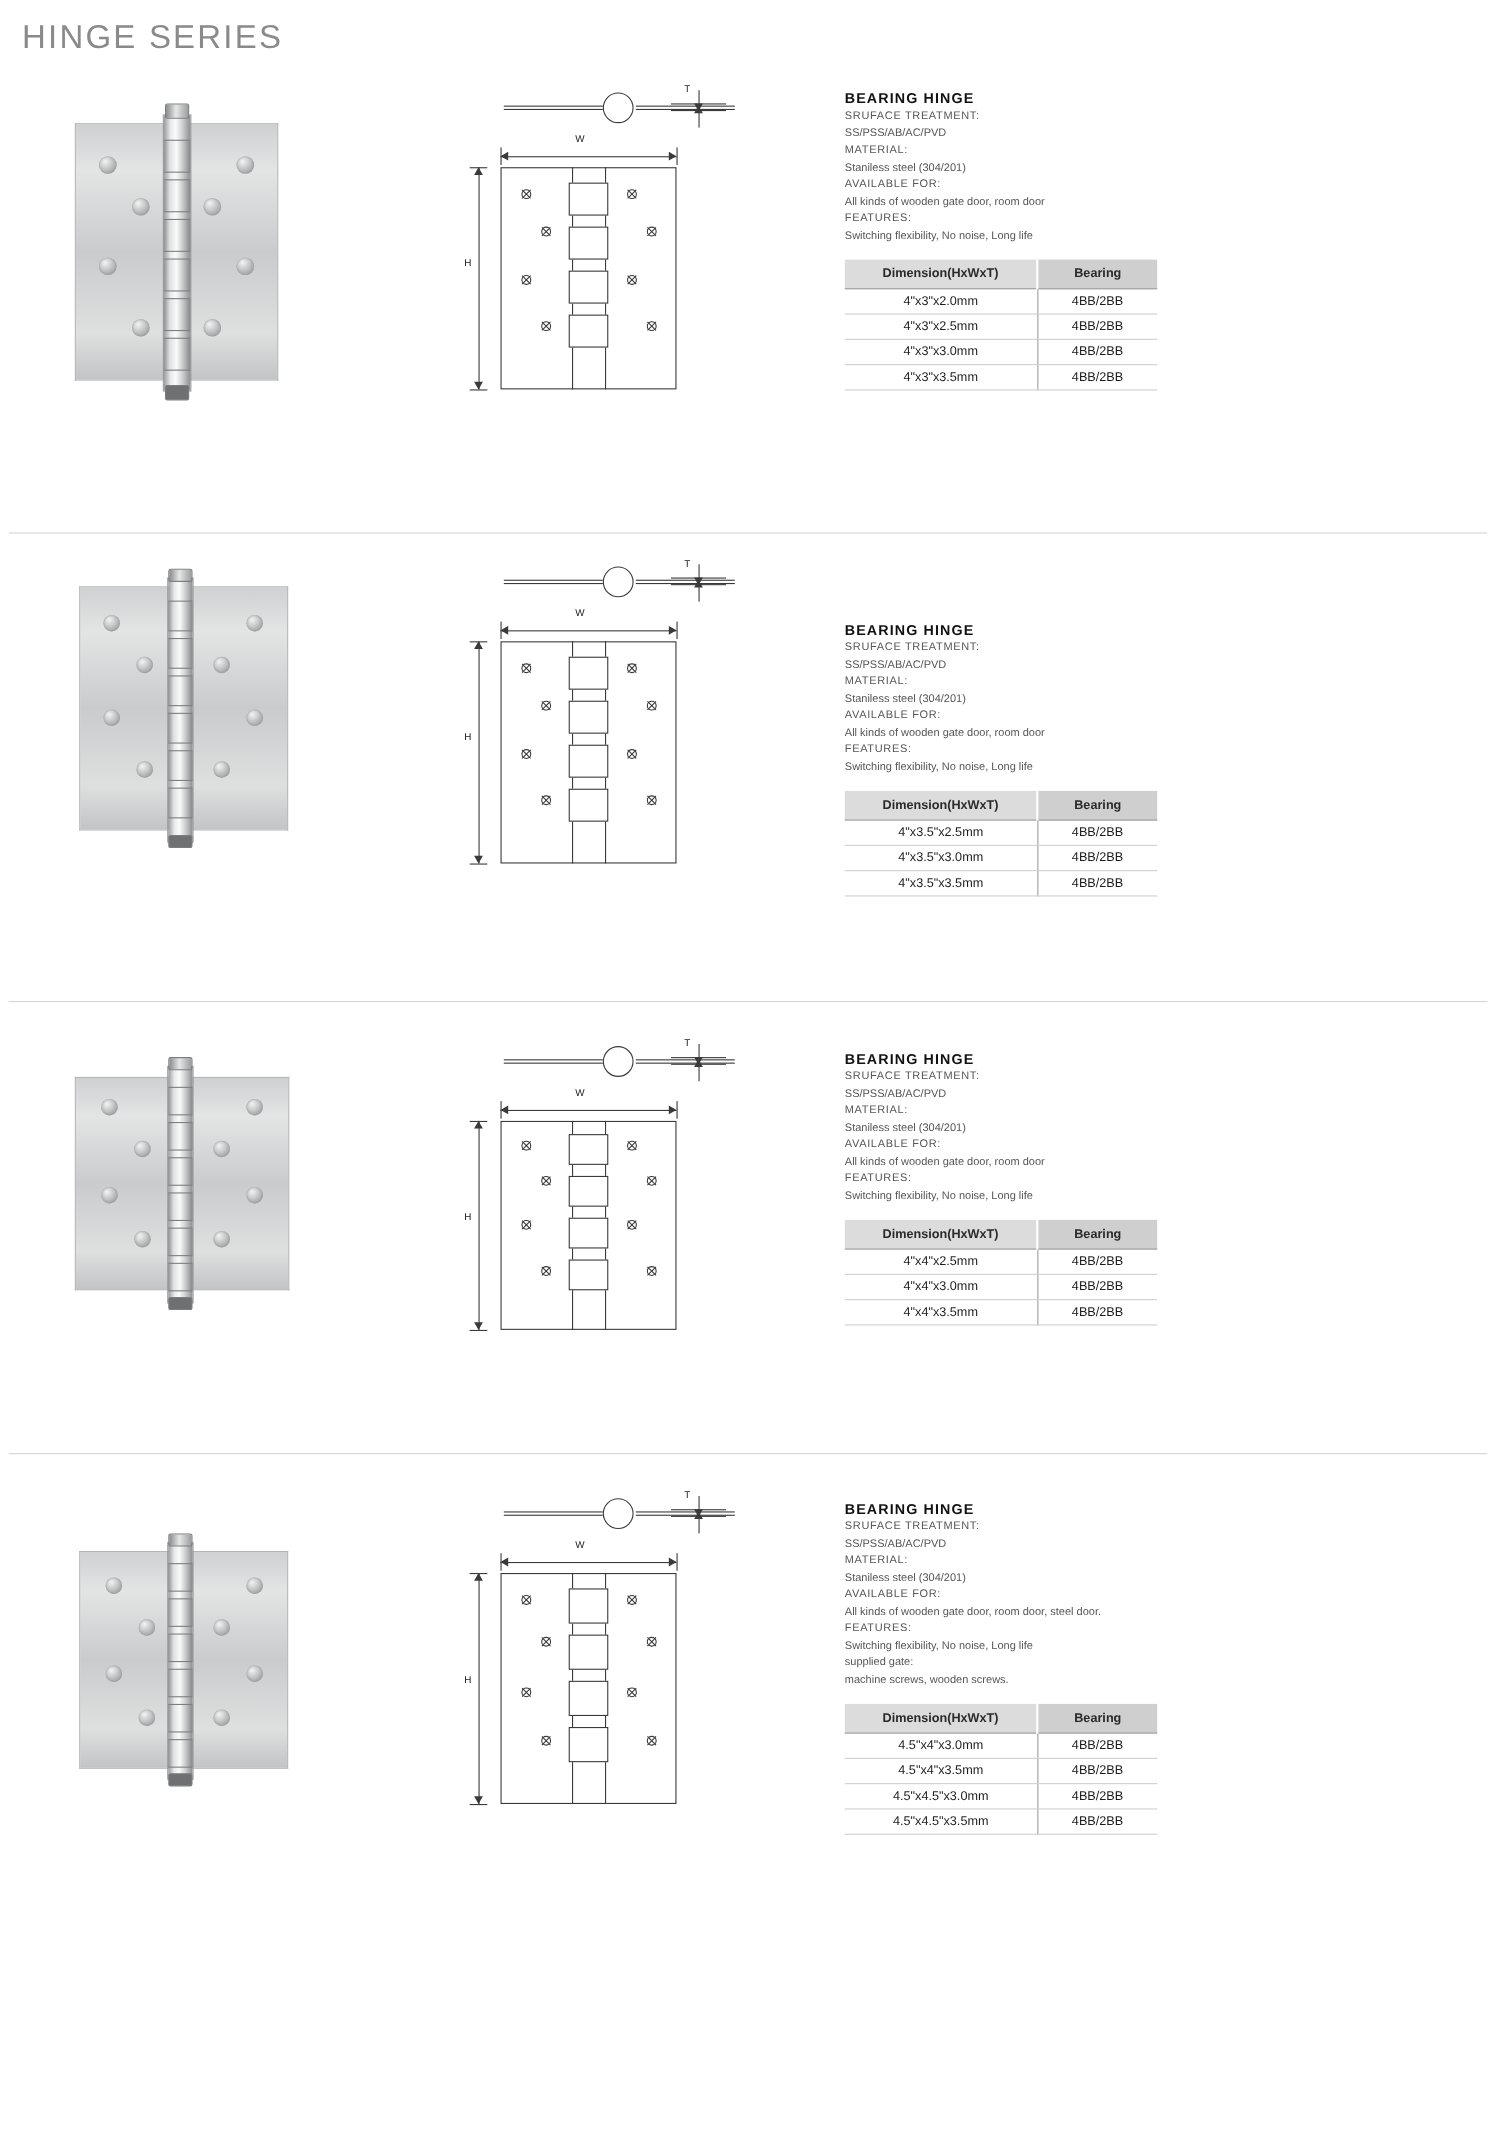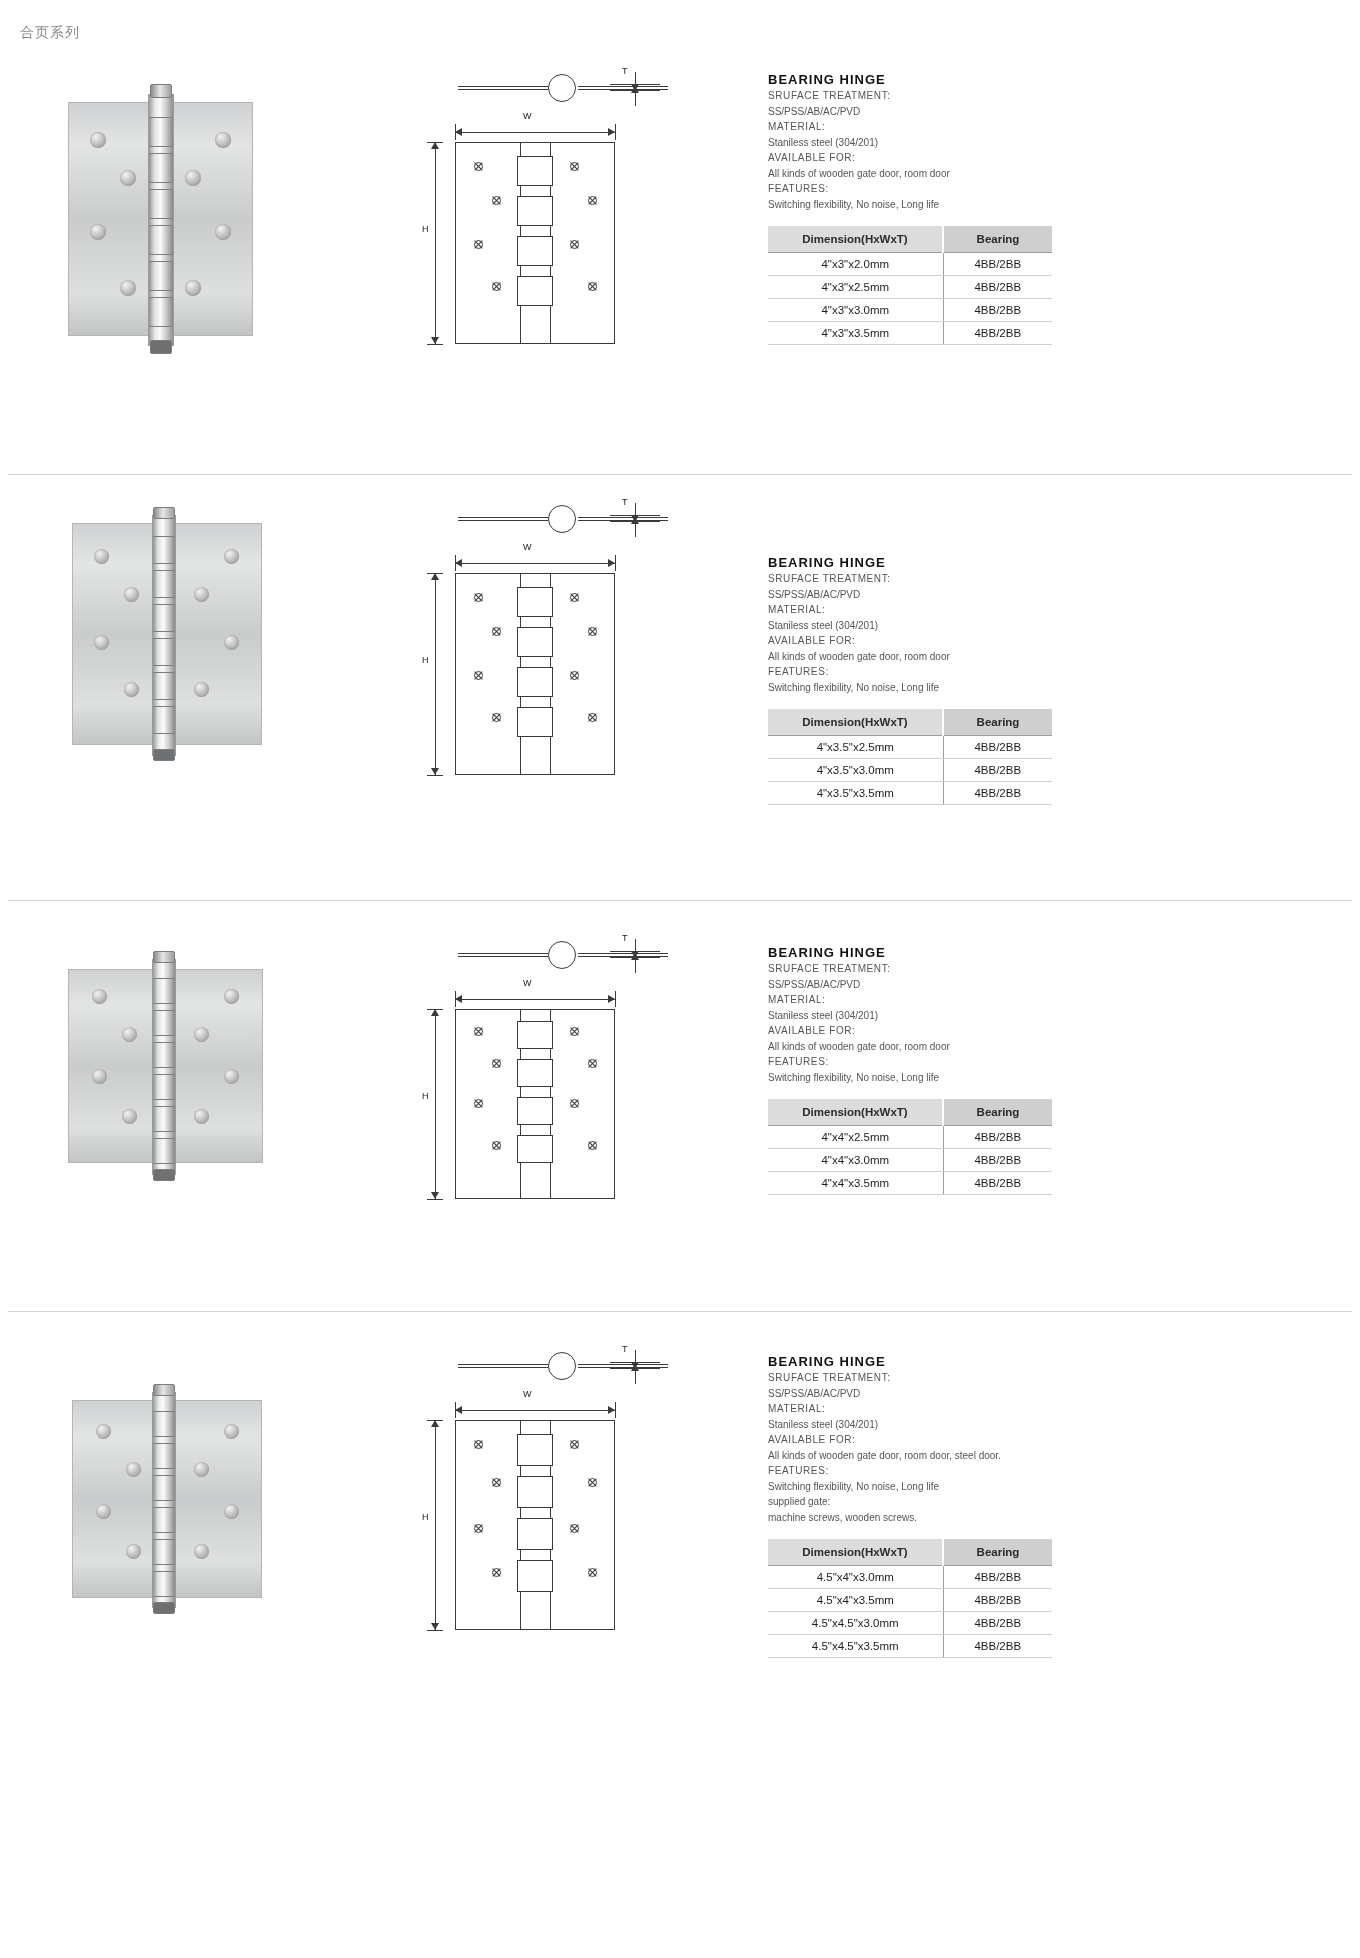--- a/index.html
+++ b/index.html
@@ -179,21 +179,21 @@
     padding: 5px 0;
     border-bottom: 1px solid #cfcfcf;
   }
   .spec-table tr.firstrow td { border-top: 1px solid #9e9e9e; }
   .spec-table td.dim  { border-right: 1px solid #9e9e9e; }
 </style>
 </head>
 <body>
 
 <div class="page-header">
-  <div class="page-subtitle">合页系列</div>
+  <div class="page-title">HINGE SERIES</div>
 </div>
 
 <div class="section" style="height:340px; margin-top:22px;">
 
   <div class="col-photo">
     <div class="hinge-photo" style="position:absolute; left:68px; top:20px; width:185px; height:270px;">
       <div class="leaf left" style="left:0; top:18px; width:82px; height:234px;"></div>
       <div class="leaf right" style="left:103px; top:18px; width:82px; height:234px;"></div>
       <div class="screwhole" style="left:22px; top:48px; width:16px; height:16px;"></div>
       <div class="screwhole" style="left:52px; top:86px; width:16px; height:16px;"></div>

